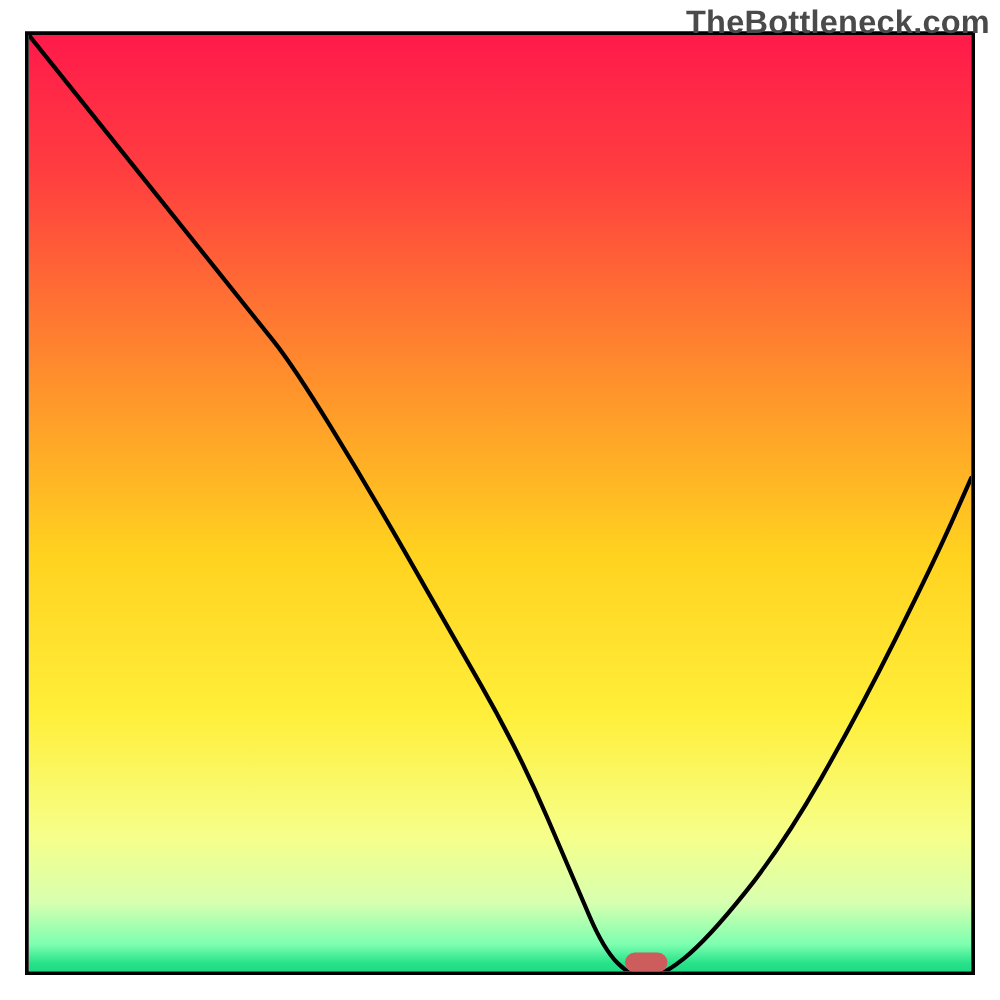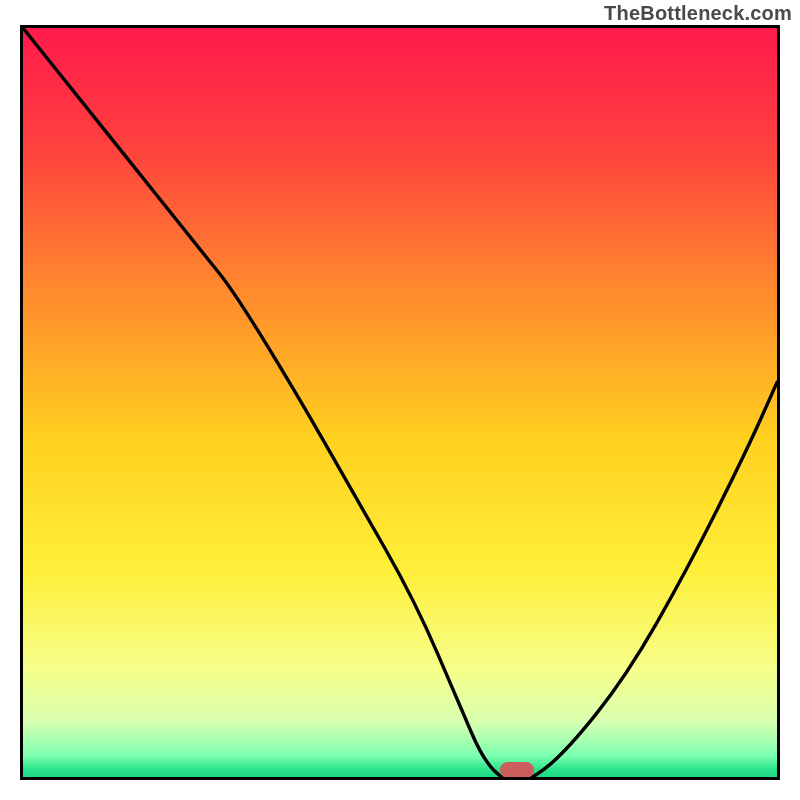--- a/index.html
+++ b/index.html
@@ -12,21 +12,21 @@
   }
   .container {
     position: relative;
     width: 800px;
     height: 800px;
   }
   .watermark {
     position: absolute;
     top: 2px;
     right: 8px;
-    font-size: 20px;
+    font-size: 26px;
     font-weight: 600;
     color: #4a4a4a;
     letter-spacing: 0.2px;
     z-index: 5;
   }
   .plot-frame {
     position: absolute;
     left: 20px;
     top: 25px;
     width: 760px;

